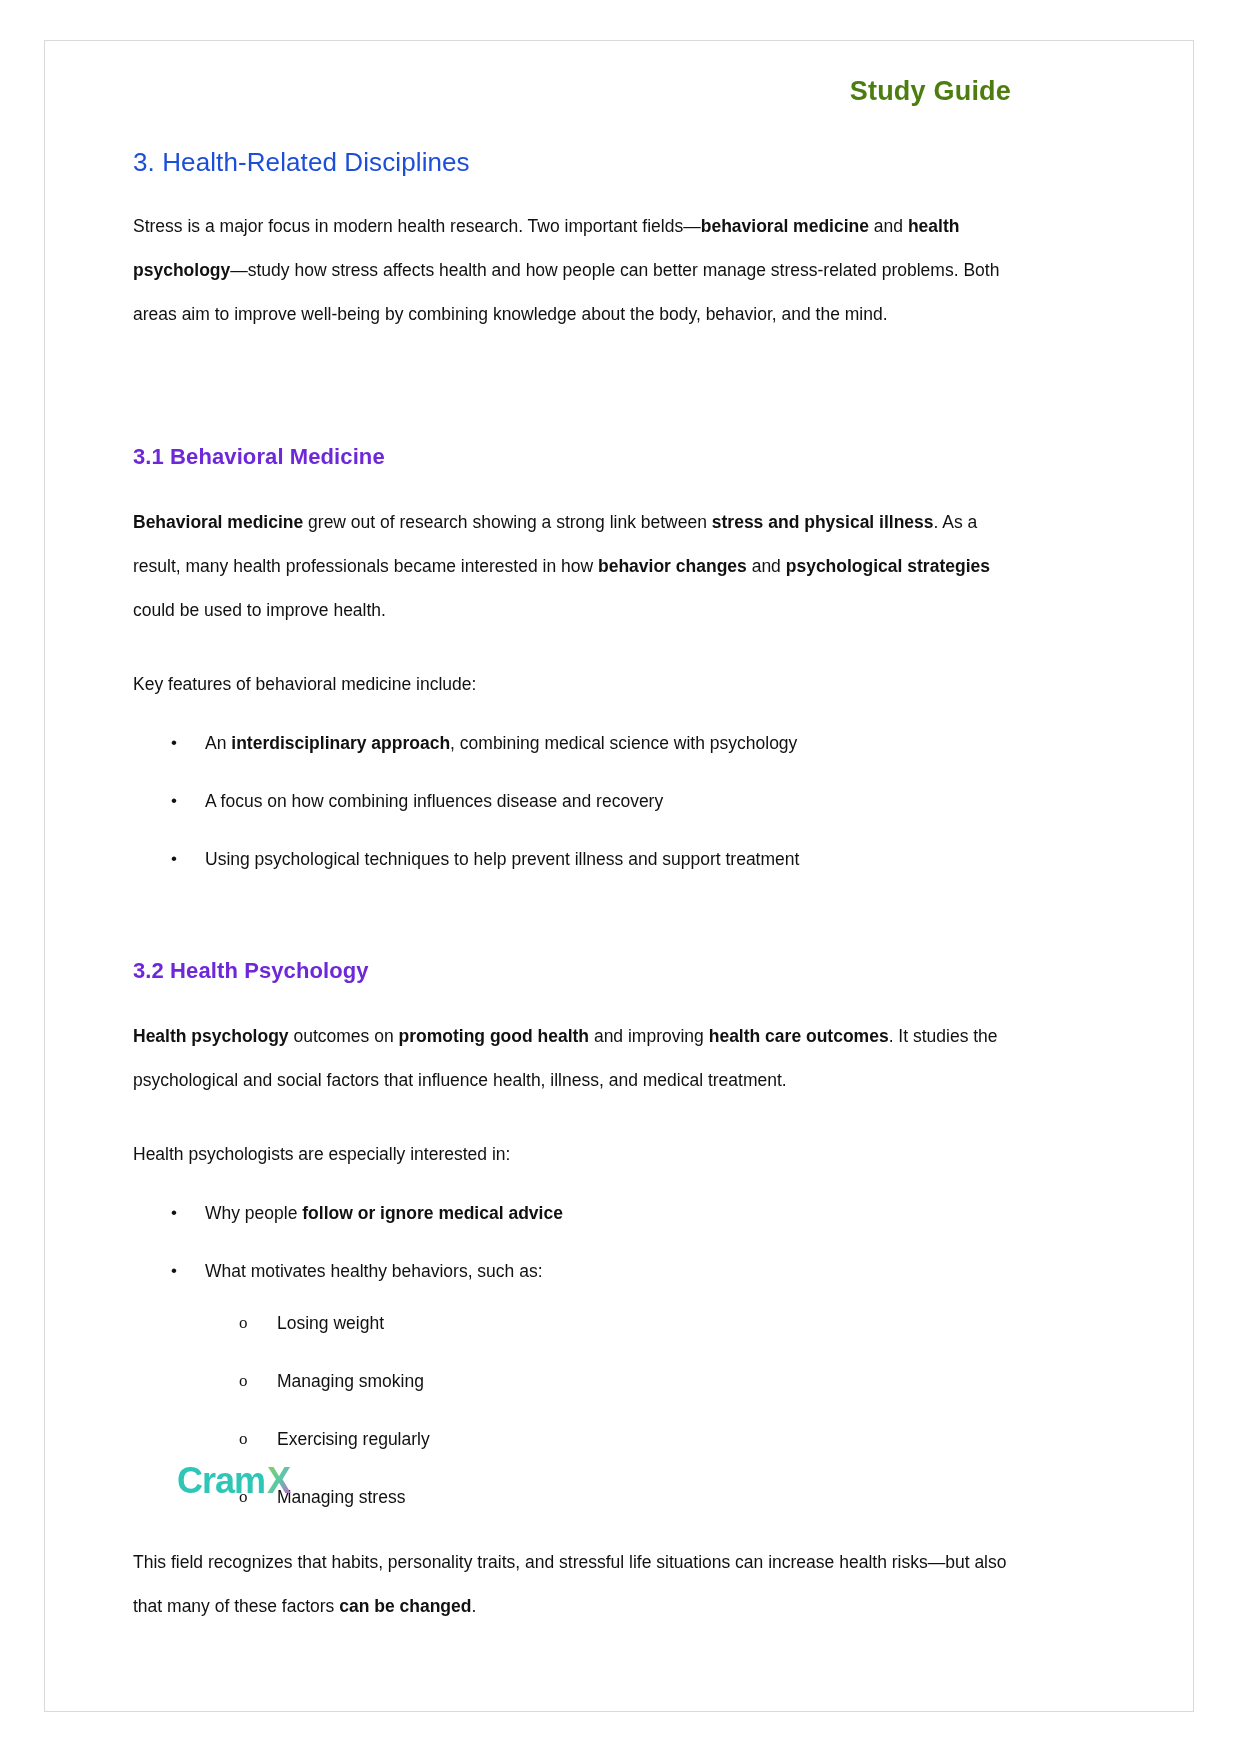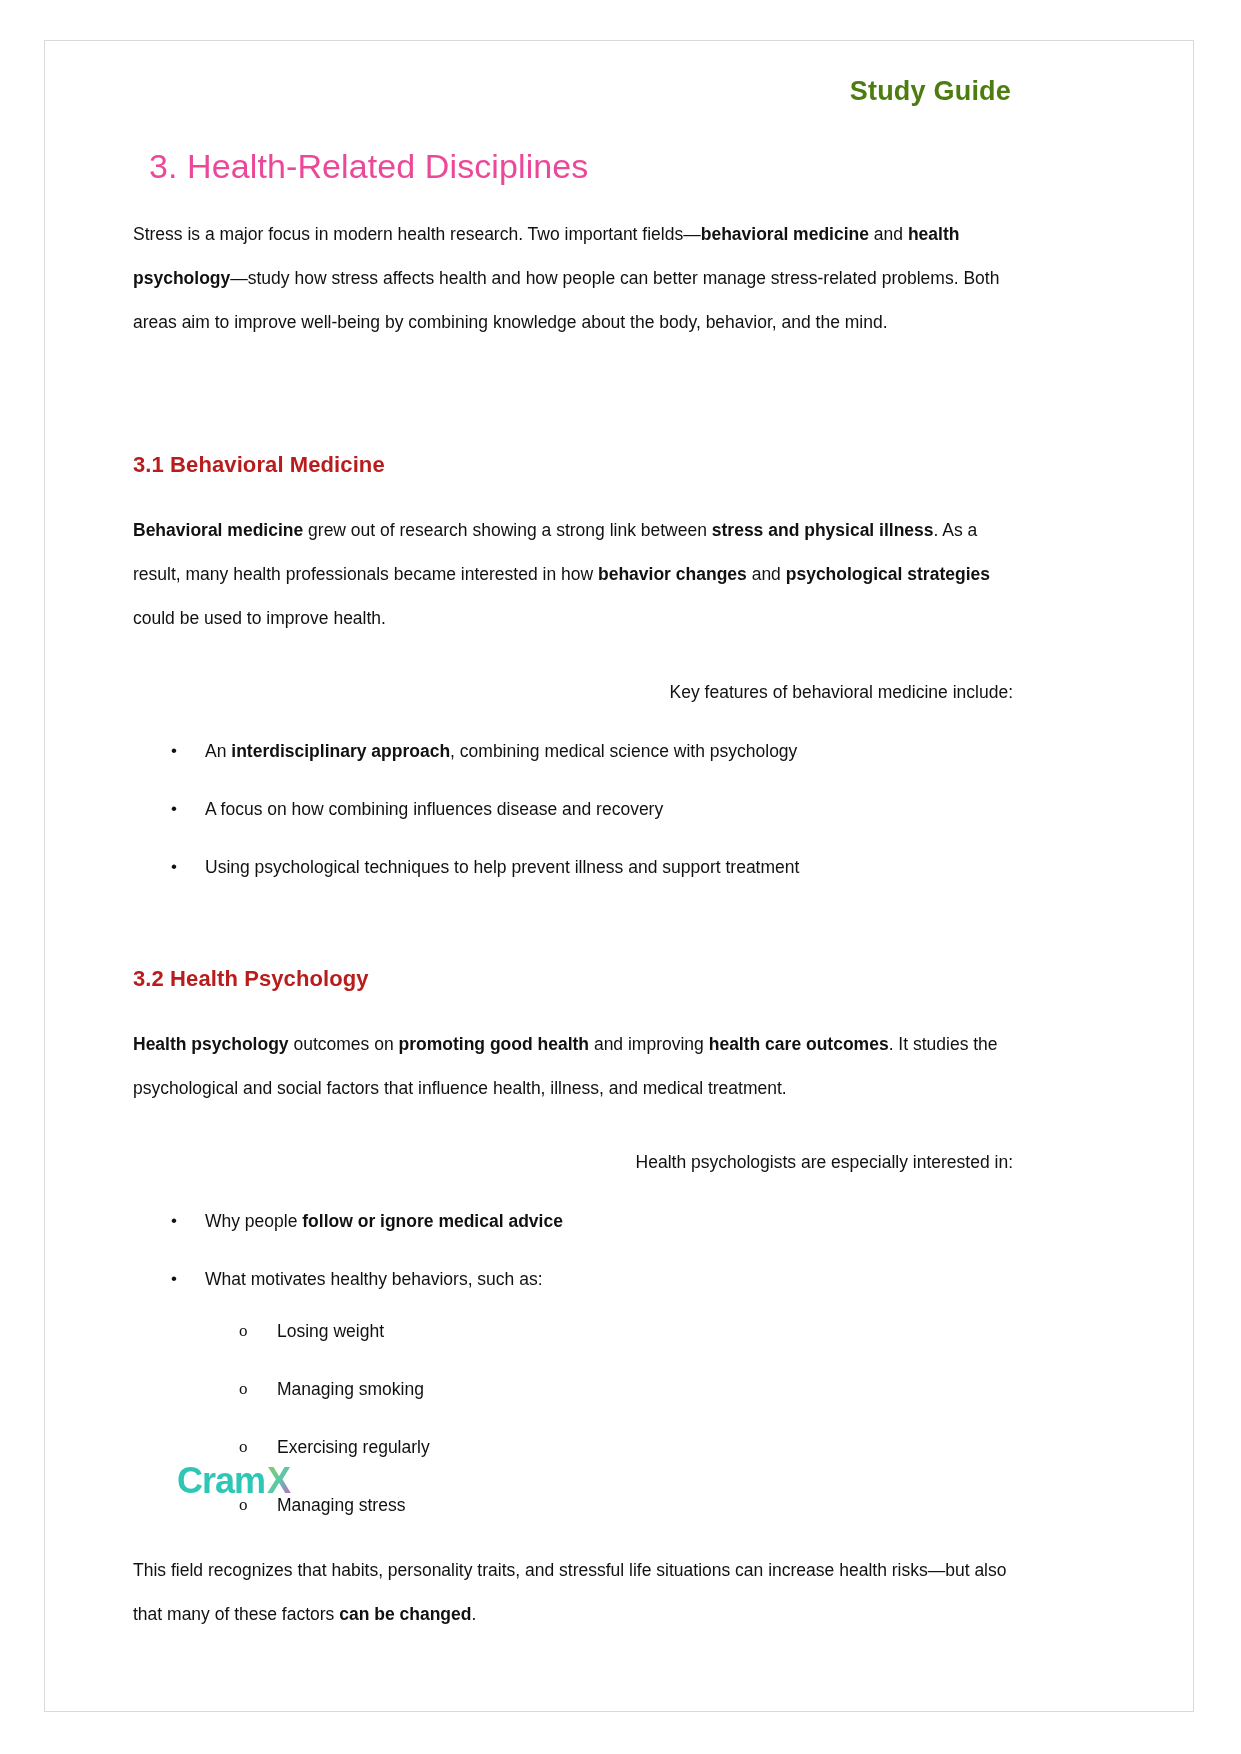--- a/index.html
+++ b/index.html
@@ -37,45 +37,45 @@
     text-align: right;
     font-size: 27px;
     font-weight: bold;
     color: #4d7c0f;
     letter-spacing: 0.2px;
     margin: 0 0 40px 0;
     padding-right: 2px;
   }
   
   h1.sec {
-    font-size: 34px;
+    font-size: 26px;
     font-weight: 400;
-    color: #ec4899;
-    margin: 0 0 26px 16px;
+    color: #1d4ed8;
+    margin: 0 0 26px 0;
     letter-spacing: 0.1px;
   }
   h2.subsec {
     font-size: 22px;
     font-weight: bold;
-    color: #b91c1c;
+    color: #6d28d9;
     margin: 0 0 30px 0;
     letter-spacing: 0.1px;
   }
   .gap-lg { height: 78px; }
   .gap-md { height: 56px; }
   
   p.body {
     font-size: 17.5px;
     line-height: 44px;
     margin: 0 0 30px 0;
     color: #111111;
     text-align: left;
   }
   p.body b { font-weight: bold; }
-  p.tight { margin-bottom: 22px; text-align: right; }
+  p.tight { margin-bottom: 22px; }
   
   ul.blist, ul.sublist {
     list-style: none;
     margin: 0;
     padding: 0;
   }
   ul.blist { margin: 16px 0 6px 0; }
   ul.blist > li {
     position: relative;
     padding-left: 72px;

